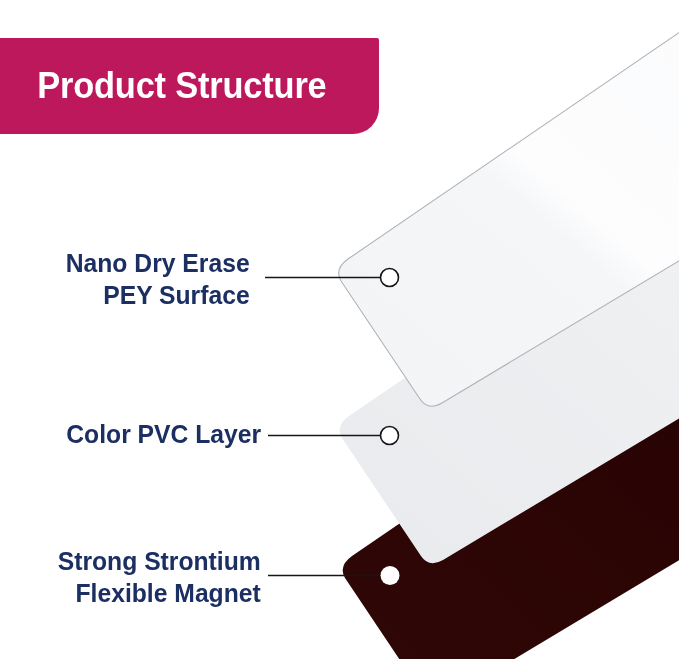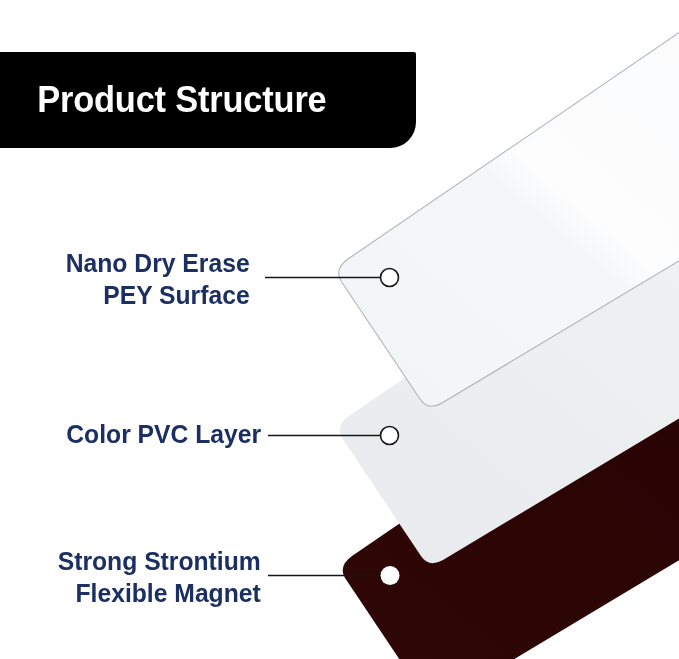--- a/index.html
+++ b/index.html
@@ -30,24 +30,24 @@
     top: 0;
     width: 679px;
     height: 659px;
     display: block;
   }
 
   
   #banner {
     position: absolute;
     left: 0;
-    top: 52px;
-    width: 416px;
+    top: 38px;
+    width: 379px;
     height: 96px;
-    background: #000000;
+    background: #be185d;
     border-top-right-radius: 2px;
     border-bottom-right-radius: 26px;
     box-sizing: border-box;
     display: flex;
     align-items: center;
     z-index: 5;
   }
   #banner-title {
     color: #ffffff;
     font-family: "Liberation Sans Narrow", "Liberation Sans", sans-serif;

